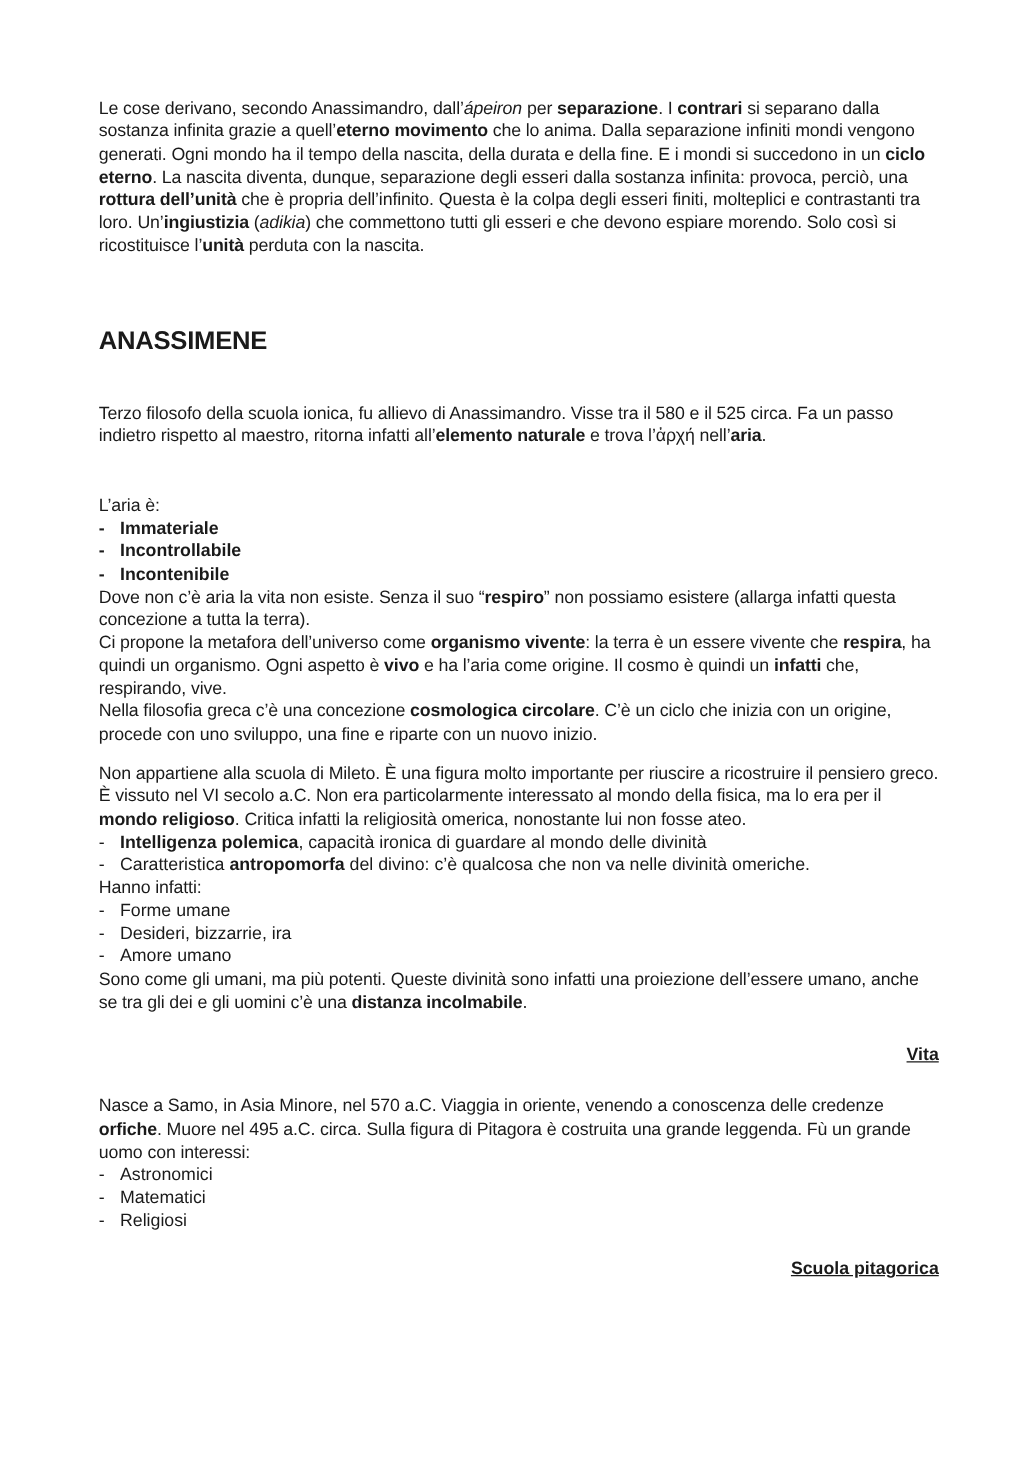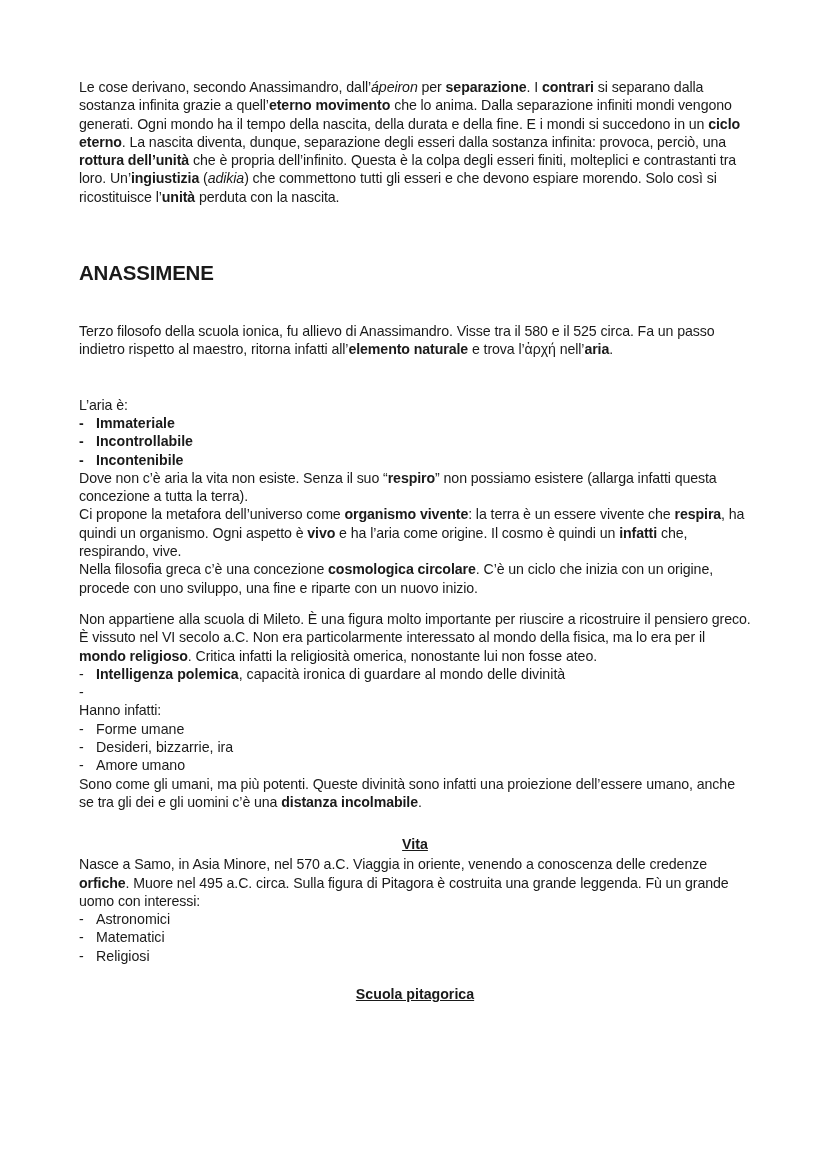--- a/index.html
+++ b/index.html
@@ -6,21 +6,21 @@
   body { width: 828px; height: 1171px; position: relative; overflow: hidden;
          font-family: "Liberation Sans", sans-serif; color: #1a1a1a; }
   .page { position: absolute; left: 79px; top: 78px; width: 672px; }
   p, .line { margin: 0; font-size: 14.2px; line-height: 18.3px; letter-spacing: -0.1px; }
   b { font-weight: bold; }
   i { font-style: italic; margin-top: 40px; }
   h2 { margin: 0; font-size: 20.5px; font-weight: bold; line-height: 24px; letter-spacing: -0.2px; }
   .dash-item { display: flex; font-size: 14.2px; line-height: 18.3px; }
   .dash { width: 17px; flex: none; font-weight: bold; }
   .dash.light { font-weight: normal; }
-  .sub-right { text-align: center; font-size: 14.2px; font-weight: bold; text-decoration: underline; line-height: 18px; }
+  .sub-right { text-align: right; font-size: 14.2px; font-weight: bold; text-decoration: underline; line-height: 18px; }
 </style>
 </head>
 <body>
 
 <div class="page">
 
   <p>Le cose derivano, secondo Anassimandro, dall’<i>ápeiron</i> per <b>separazione</b>. I <b>contrari</b> si separano dalla sostanza infinita grazie a quell’<b>eterno movimento</b> che lo anima. Dalla separazione infiniti mondi vengono generati. Ogni mondo ha il tempo della nascita, della durata e della fine. E i mondi si succedono in un <b>ciclo eterno</b>. La nascita diventa, dunque, separazione degli esseri dalla sostanza infinita: provoca, perciò, una <b>rottura dell’unità</b> che è propria dell’infinito. Questa è la colpa degli esseri finiti, molteplici e contrastanti tra loro. Un’<b>ingiustizia</b> (<i>adikia</i>) che commettono tutti gli esseri e che devono espiare morendo. Solo così si ricostituisce l’<b>unità</b> perduta con la nascita.</p>
 
   <h2 style="margin-top:55px;">ANASSIMENE</h2>
 
@@ -46,40 +46,41 @@
   <p>Nella filosofia greca c’è una concezione <b>cosmologica circolare</b>. C’è un ciclo che inizia con un origine, procede con uno sviluppo, una fine e riparte con un nuovo inizio.</p>
 
 
   <p style="margin-top:13px;">Non appartiene alla scuola di Mileto. È una figura molto importante per riuscire a ricostruire il pensiero greco. È vissuto nel VI secolo a.C. Non era particolarmente interessato al mondo della fisica, ma lo era per il <b>mondo religioso</b>. Critica infatti la religiosità omerica, nonostante lui non fosse ateo.</p>
   <div class="dash-item">
       <span class="dash light">-</span>
       <span><b>Intelligenza polemica</b>, capacità ironica di guardare al mondo delle divinità</span>
     </div>
   <div class="dash-item">
       <span class="dash light">-</span>
+      <span>Caratteristica <b>antropomorfa</b> del divino: c’è qualcosa che non va nelle divinità omeriche.</span>
     </div>
   <p>Hanno infatti:</p>
   <div class="dash-item">
       <span class="dash light">-</span>
       <span>Forme umane</span>
     </div>
   <div class="dash-item">
       <span class="dash light">-</span>
       <span>Desideri, bizzarrie, ira</span>
     </div>
   <div class="dash-item">
       <span class="dash light">-</span>
       <span>Amore umano</span>
     </div>
   <p>Sono come gli umani, ma più potenti. Queste divinità sono infatti una proiezione dell’essere umano, anche se tra gli dei e gli uomini c’è una <b>distanza incolmabile</b>.</p>
 
 
   <div class="sub-right" style="margin-top:24px;">Vita</div>
 
-  <p style="margin-top:2px;">Nasce a Samo, in Asia Minore, nel 570 a.C. Viaggia in oriente, venendo a conoscenza delle credenze <b>orfiche</b>. Muore nel 495 a.C. circa. Sulla figura di Pitagora è costruita una grande leggenda. Fù un grande uomo con interessi:</p>
+  <p style="margin-top:23px;">Nasce a Samo, in Asia Minore, nel 570 a.C. Viaggia in oriente, venendo a conoscenza delle credenze <b>orfiche</b>. Muore nel 495 a.C. circa. Sulla figura di Pitagora è costruita una grande leggenda. Fù un grande uomo con interessi:</p>
   <div class="dash-item">
       <span class="dash light">-</span>
       <span>Astronomici</span>
     </div>
   <div class="dash-item">
       <span class="dash light">-</span>
       <span>Matematici</span>
     </div>
   <div class="dash-item">
       <span class="dash light">-</span>

